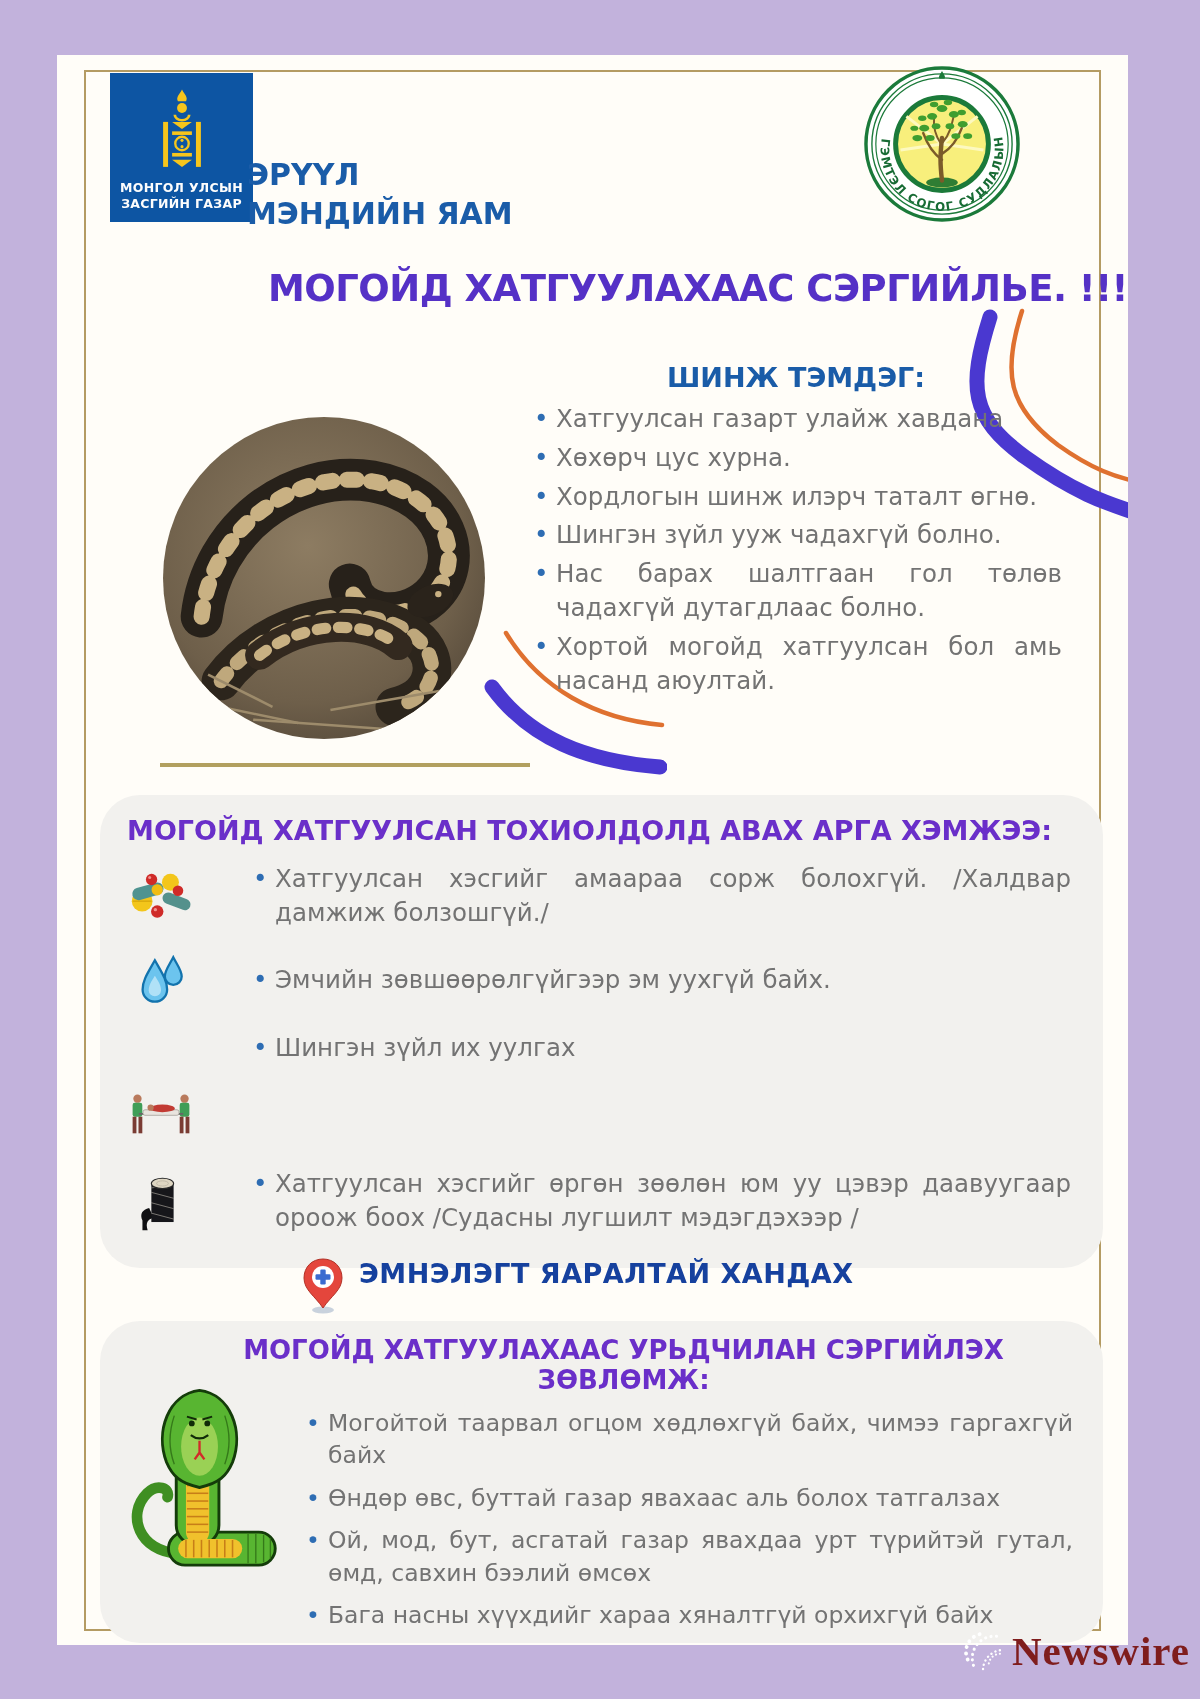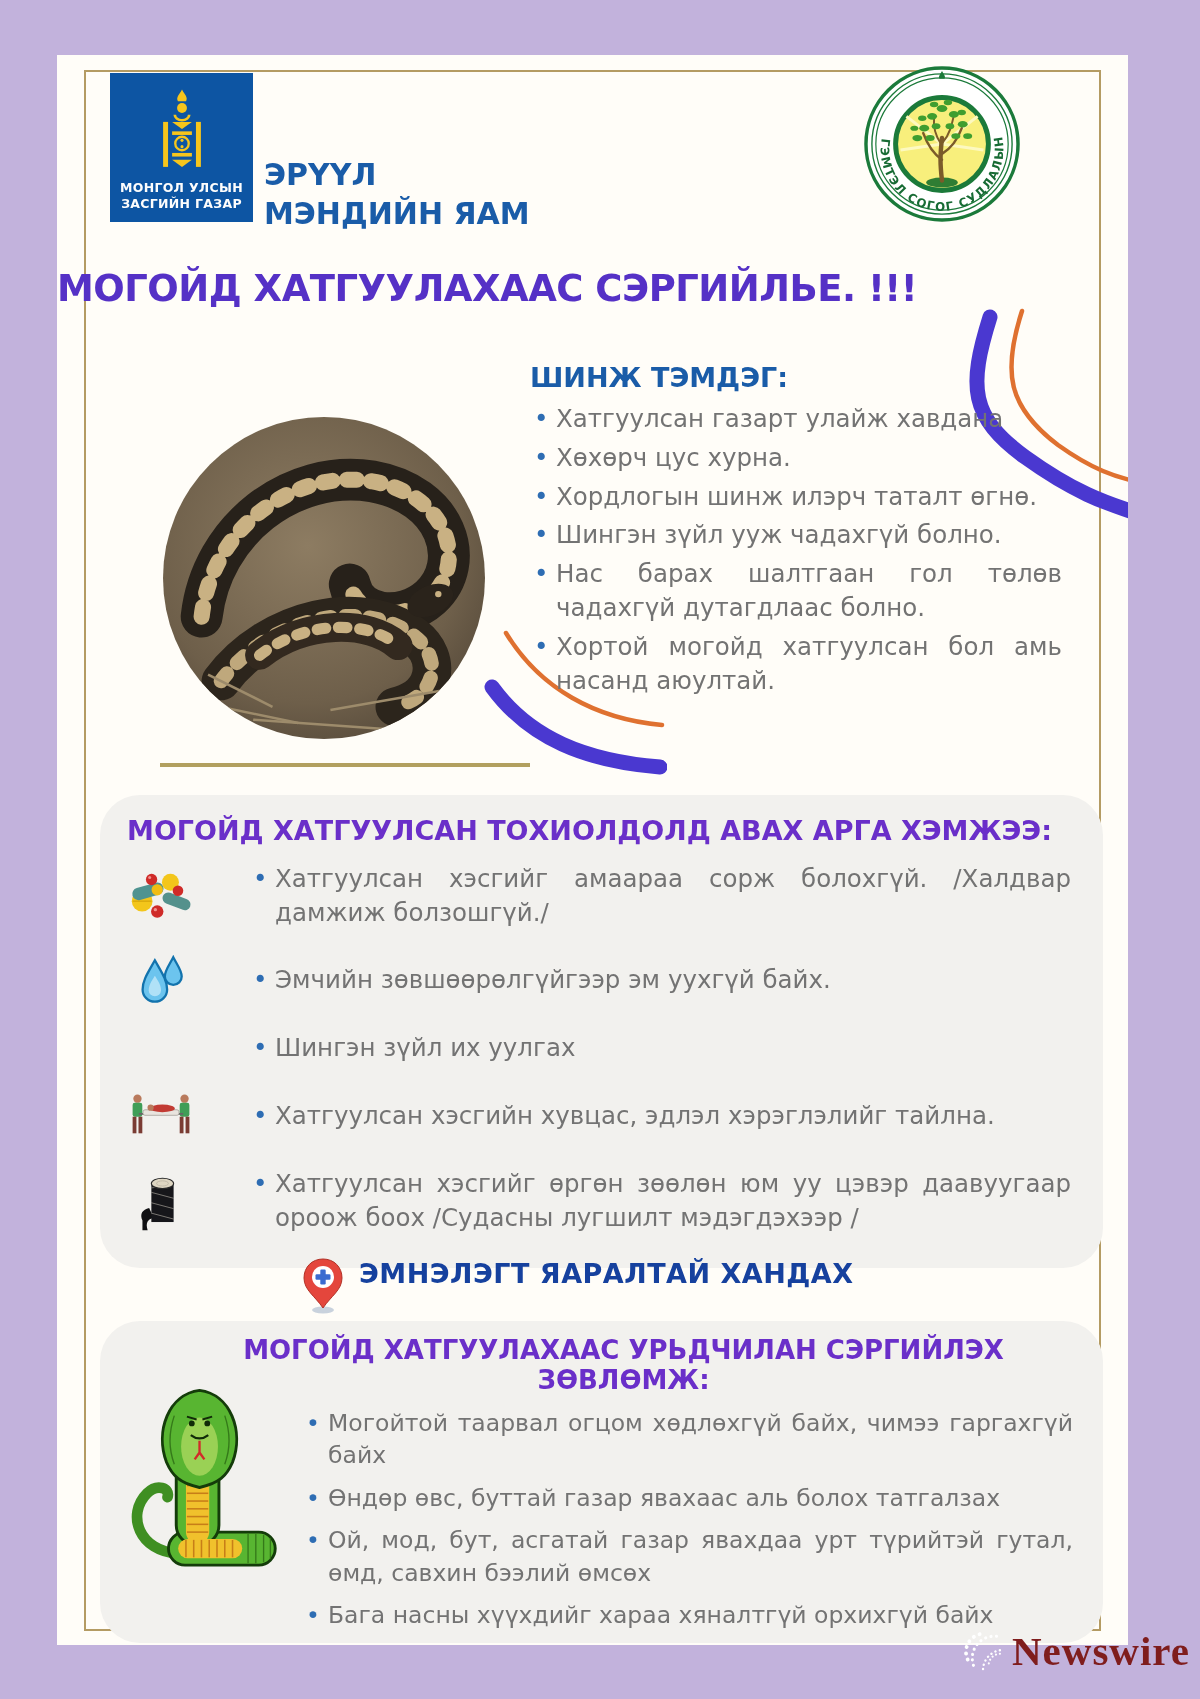--- a/index.html
+++ b/index.html
@@ -20,40 +20,40 @@
   }
   
   .gov-logo {
     position:absolute; left:53px; top:18px; width:143px; height:149px;
     background:#0d55a3; display:flex; flex-direction:column; align-items:center;
     padding-top:15px; z-index:2;
   }
   .gov-logo-text { margin-top:4px; text-align:center; color:#fdfdfd;
     font-size:12.5px; font-weight:bold; line-height:1.3; letter-spacing:.3px; }
   .ministry-name {
-    position:absolute; left:207px; top:100px; color:#1a5ca8;
+    position:absolute; left:190px; top:100px; color:#1a5ca8;
     font-size:30px; font-weight:bold; line-height:1.3; z-index:2;
   }
   .tree-logo { position:absolute; left:806px; top:10px; width:158px; height:158px; z-index:2; }
   .poster-title {
-    position:absolute; left:0; right:0; top:212px; text-align:left;
+    position:absolute; left:0; right:0; top:212px; text-align:right;
     font-size:37px; font-weight:800; color:#5531c6; letter-spacing:-.5px; z-index:2;
   }
   
   .swoosh-tr { position:absolute; right:0; top:250px; width:230px; height:270px; z-index:1; }
   .swoosh-mid { position:absolute; left:425px; top:570px; width:185px; height:160px; z-index:1; }
   
   .photo-circle {
     position:absolute; left:106px; top:362px; width:322px; height:322px;
     border-radius:50%; overflow:hidden; z-index:2;
   }
   .photo-underline { position:absolute; left:103px; top:708px; width:370px; height:4px;
     background:#b2a05f; z-index:2; }
   .symptoms { position:absolute; left:473px; top:307px; width:532px; z-index:2; }
-  .symptoms-heading { text-align:left; font-size:27px; font-weight:bold; color:#1a5ca8; margin-bottom:9px; }
+  .symptoms-heading { text-align:center; font-size:27px; font-weight:bold; color:#1a5ca8; margin-bottom:9px; }
   .blue-item {
     position:relative; padding-left:26px; font-size:24.5px; color:#737373;
     line-height:1.38; text-align:justify; margin-bottom:5px;
   }
   .blue-item::before { content:"•"; position:absolute; left:4px; top:0; color:#2e6db3; }
   
   .section {
     position:absolute; left:43px; width:1003px; background:#f2f1ee;
     border-radius:40px; z-index:2;
   }
@@ -269,21 +269,20 @@
             <rect x="75" y="20" width="14" height="20" rx="3" fill="#3f9e57"></rect>
             <rect x="75" y="40" width="5.5" height="24" fill="#7a3c33"></rect>
             <rect x="83.5" y="40" width="5.5" height="24" fill="#7a3c33"></rect>
             <line x1="16" y1="36" x2="80" y2="36" stroke="#666" stroke-width="2.5"></line>
             <rect x="22" y="30" width="52" height="8" rx="3" fill="#e8e4de" stroke="#9a958c"></rect>
             <ellipse cx="50" cy="28" rx="18" ry="5.5" fill="#c23b33"></ellipse>
             <circle cx="33" cy="27" r="4.5" fill="#b97a5c"></circle>
           </svg>
         </span>
       </div>
-      <div class="fa-text blue-item">Хатгуулсан хэсгийн хувцас, эдлэл хэрэглэлийг тайлна.</div>
     </div>
 
     <div class="fa-row">
       <div class="fa-icon-cell">
         <span>
           <svg width="46" height="58" viewBox="0 0 62 78">
             <path d="M6,64 C2,55 6,49 15,47 L21,60 C13,63 10,67 13,77 L6,77 Z" fill="#101012"></path>
             <rect x="18" y="14" width="30" height="52" fill="#16161a"></rect>
             <g stroke="#cfc9bc" stroke-width="0.9" opacity="0.8">
               <line x1="18" y1="26" x2="48" y2="34"></line>

